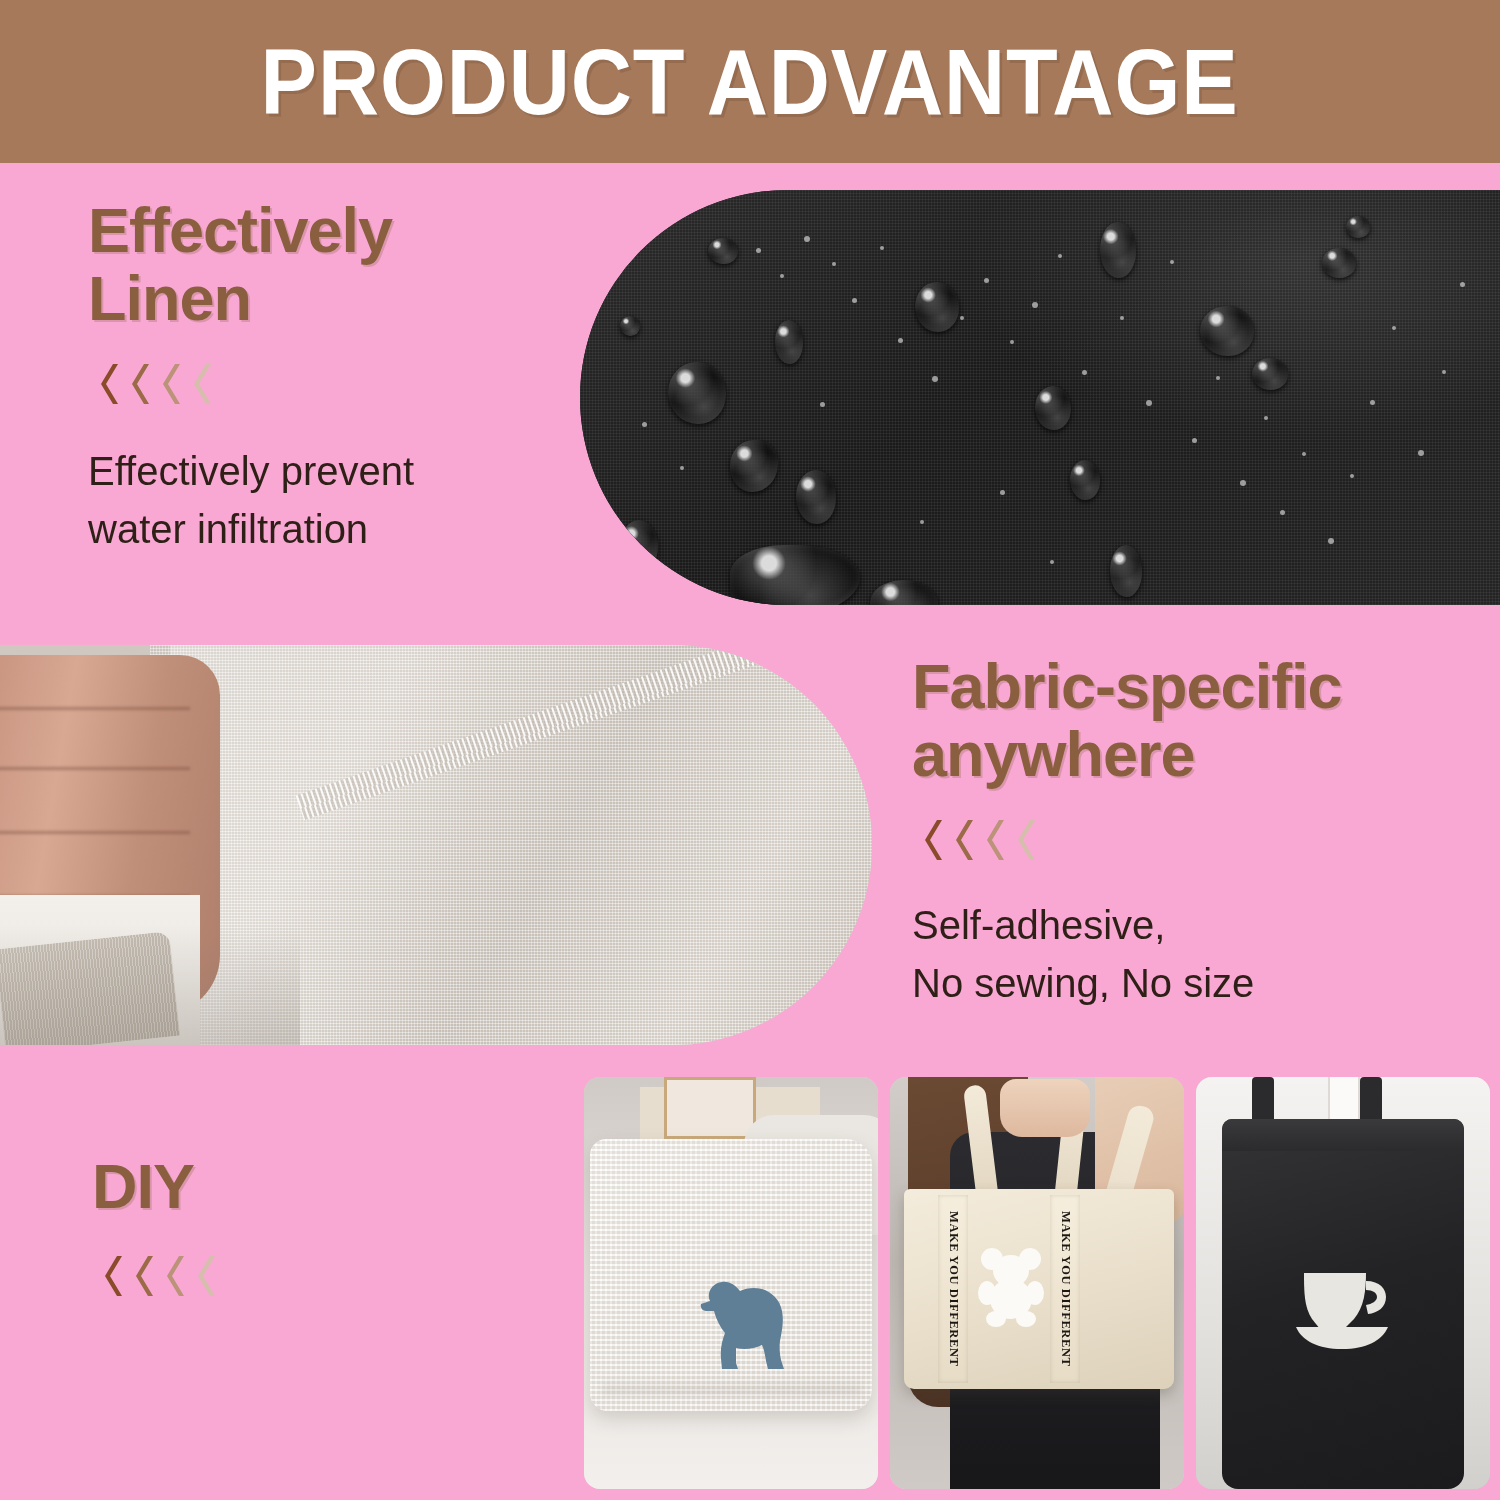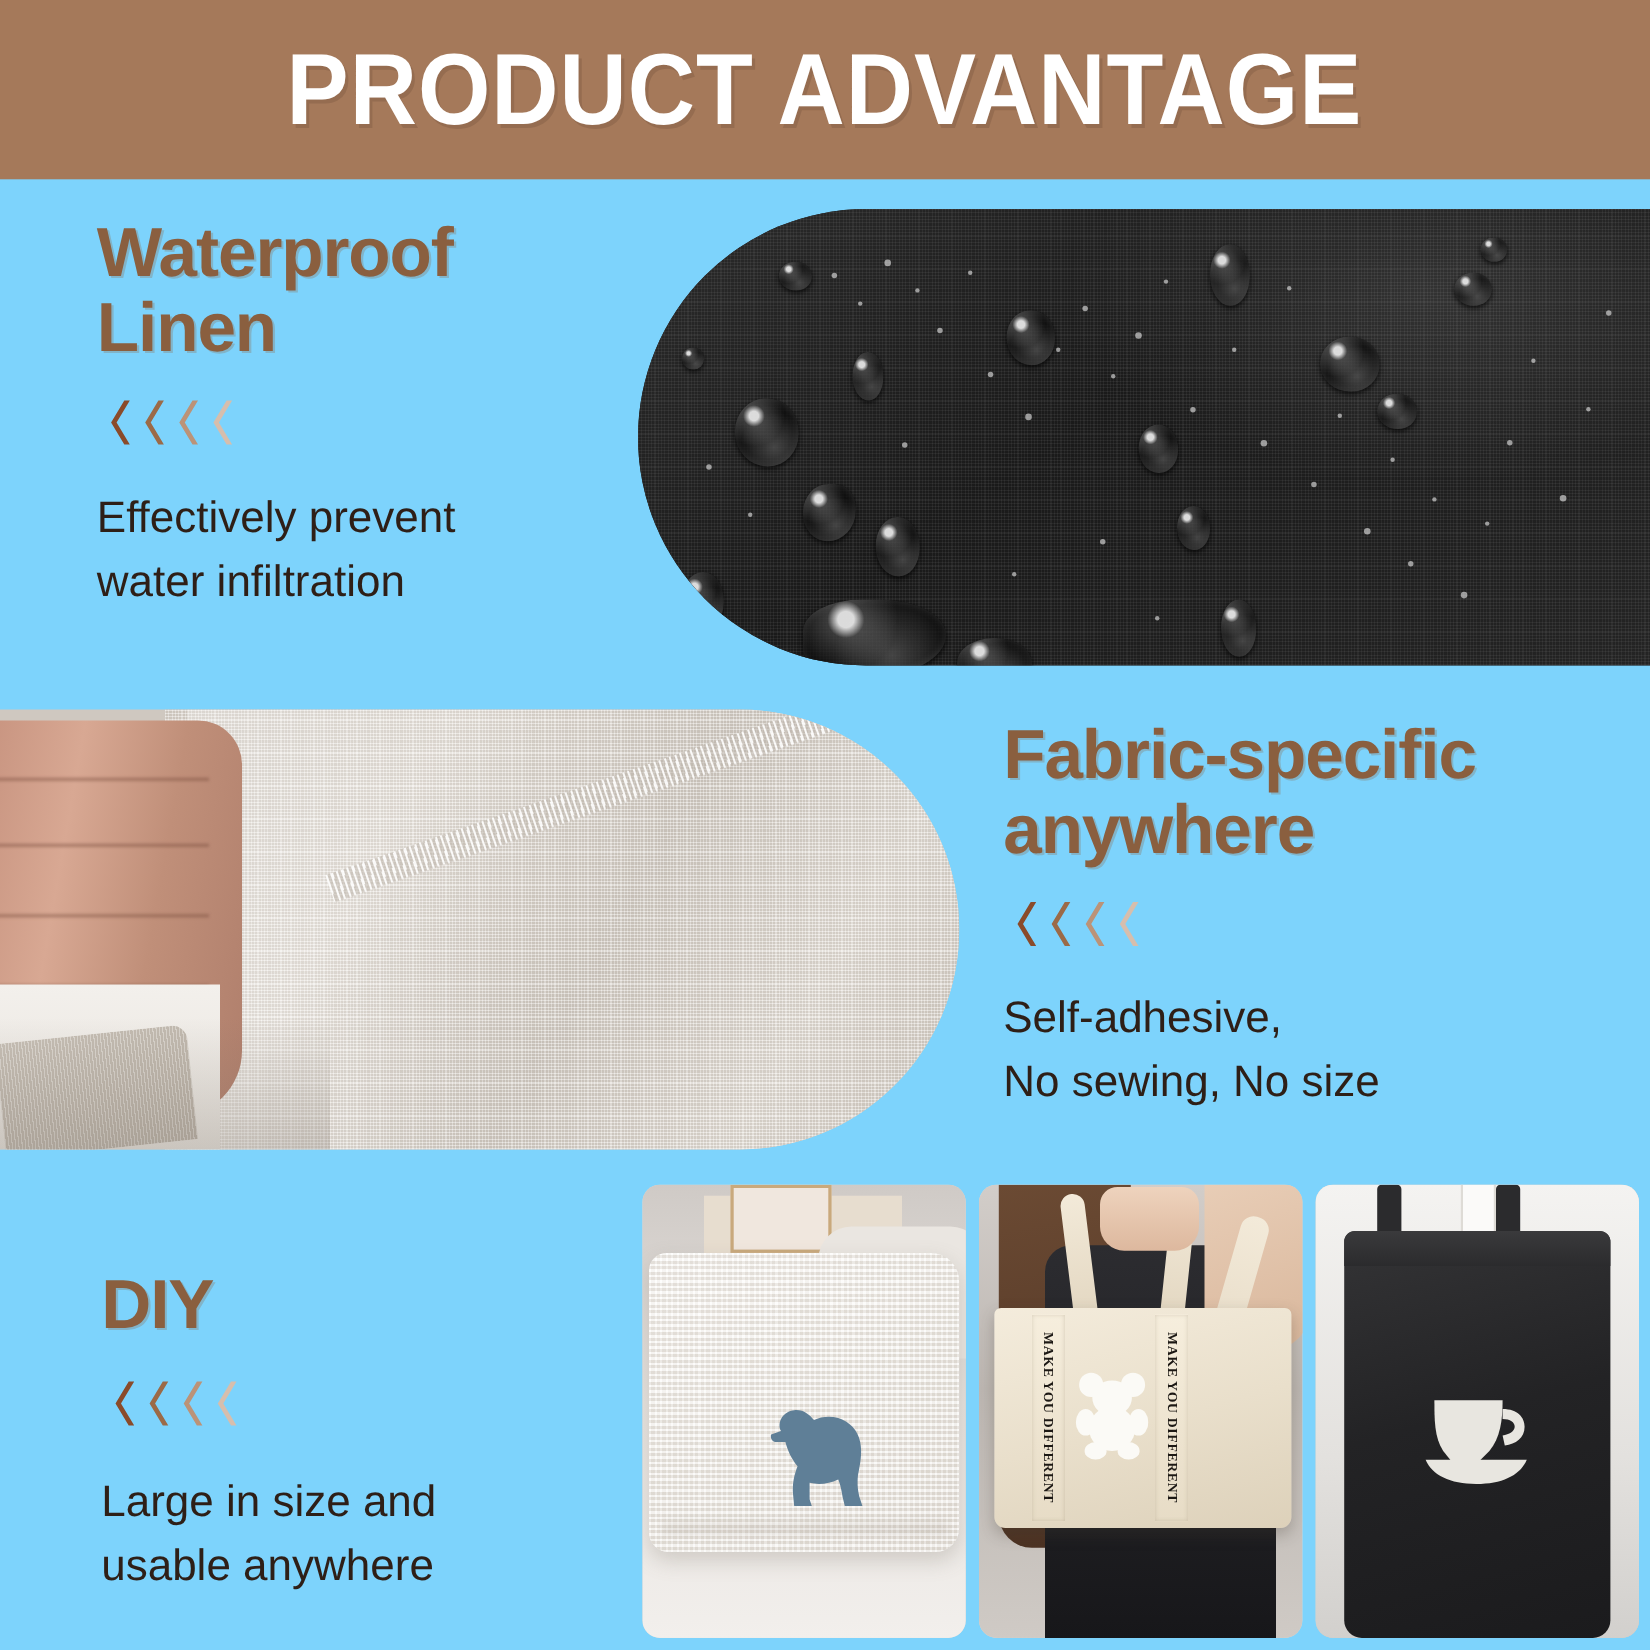--- a/index.html
+++ b/index.html
@@ -3,21 +3,21 @@
 <meta charset="utf-8">
 <style>
   html,body{margin:0;padding:0;}
   body{
     width:1500px;height:1500px;
     background:#fdf2ec;
     font-family:"Liberation Sans", sans-serif;
     overflow:hidden;
     position:relative;
   }
-  .page{position:relative;width:1500px;height:1500px;background:#7dd3fc;overflow:hidden;}
+  .page{position:relative;width:1500px;height:1500px;background:#f9a8d4;overflow:hidden;}
 
   
   .banner{
     position:absolute;left:0;top:0;width:1500px;height:163px;
     background:#a5795a;
     display:flex;align-items:center;justify-content:center;
   }
   .banner-title{
     color:#ffffff;
     font-family:"Liberation Sans", sans-serif;
@@ -223,21 +223,21 @@
 </head>
 <body>
 
 <div class="page">
 
   <div class="banner">
     <div class="banner-title">PRODUCT ADVANTAGE</div>
   </div>
 
   <div class="sec1-text">
-    <div class="feature-head sec1-head">Waterproof
+    <div class="feature-head sec1-head">Effectively
 Linen</div>
     <div class="chevrons sec1-chev">
       <svg class="chev" viewBox="0 0 28 44">
           <path d="M22 2 L10 22 L22 42 L17 42 L5 22 L17 2 Z" fill="#8a4b2a"></path>
         </svg>
       <svg class="chev" viewBox="0 0 28 44">
           <path d="M22 2 L10 22 L22 42 L17 42 L5 22 L17 2 Z" fill="#9b6a47"></path>
         </svg>
       <svg class="chev" viewBox="0 0 28 44">
           <path d="M22 2 L10 22 L22 42 L17 42 L5 22 L17 2 Z" fill="#bb9378"></path>
@@ -355,22 +355,20 @@
       <svg class="chev" viewBox="0 0 28 44">
           <path d="M22 2 L10 22 L22 42 L17 42 L5 22 L17 2 Z" fill="#9b6a47"></path>
         </svg>
       <svg class="chev" viewBox="0 0 28 44">
           <path d="M22 2 L10 22 L22 42 L17 42 L5 22 L17 2 Z" fill="#bb9378"></path>
         </svg>
       <svg class="chev" viewBox="0 0 28 44">
           <path d="M22 2 L10 22 L22 42 L17 42 L5 22 L17 2 Z" fill="#d6bead"></path>
         </svg>
     </div>
-    <div class="feature-desc sec3-desc">Large in size and
-usable anywhere</div>
   </div>
 
   <div class="gallery">
 
     <div class="gal-item">
       <div class="room-bg"></div>
       <div class="room-shelf"></div>
       <div class="room-frame"></div>
       <div class="room-sofa"></div>
       <div class="pillow">

